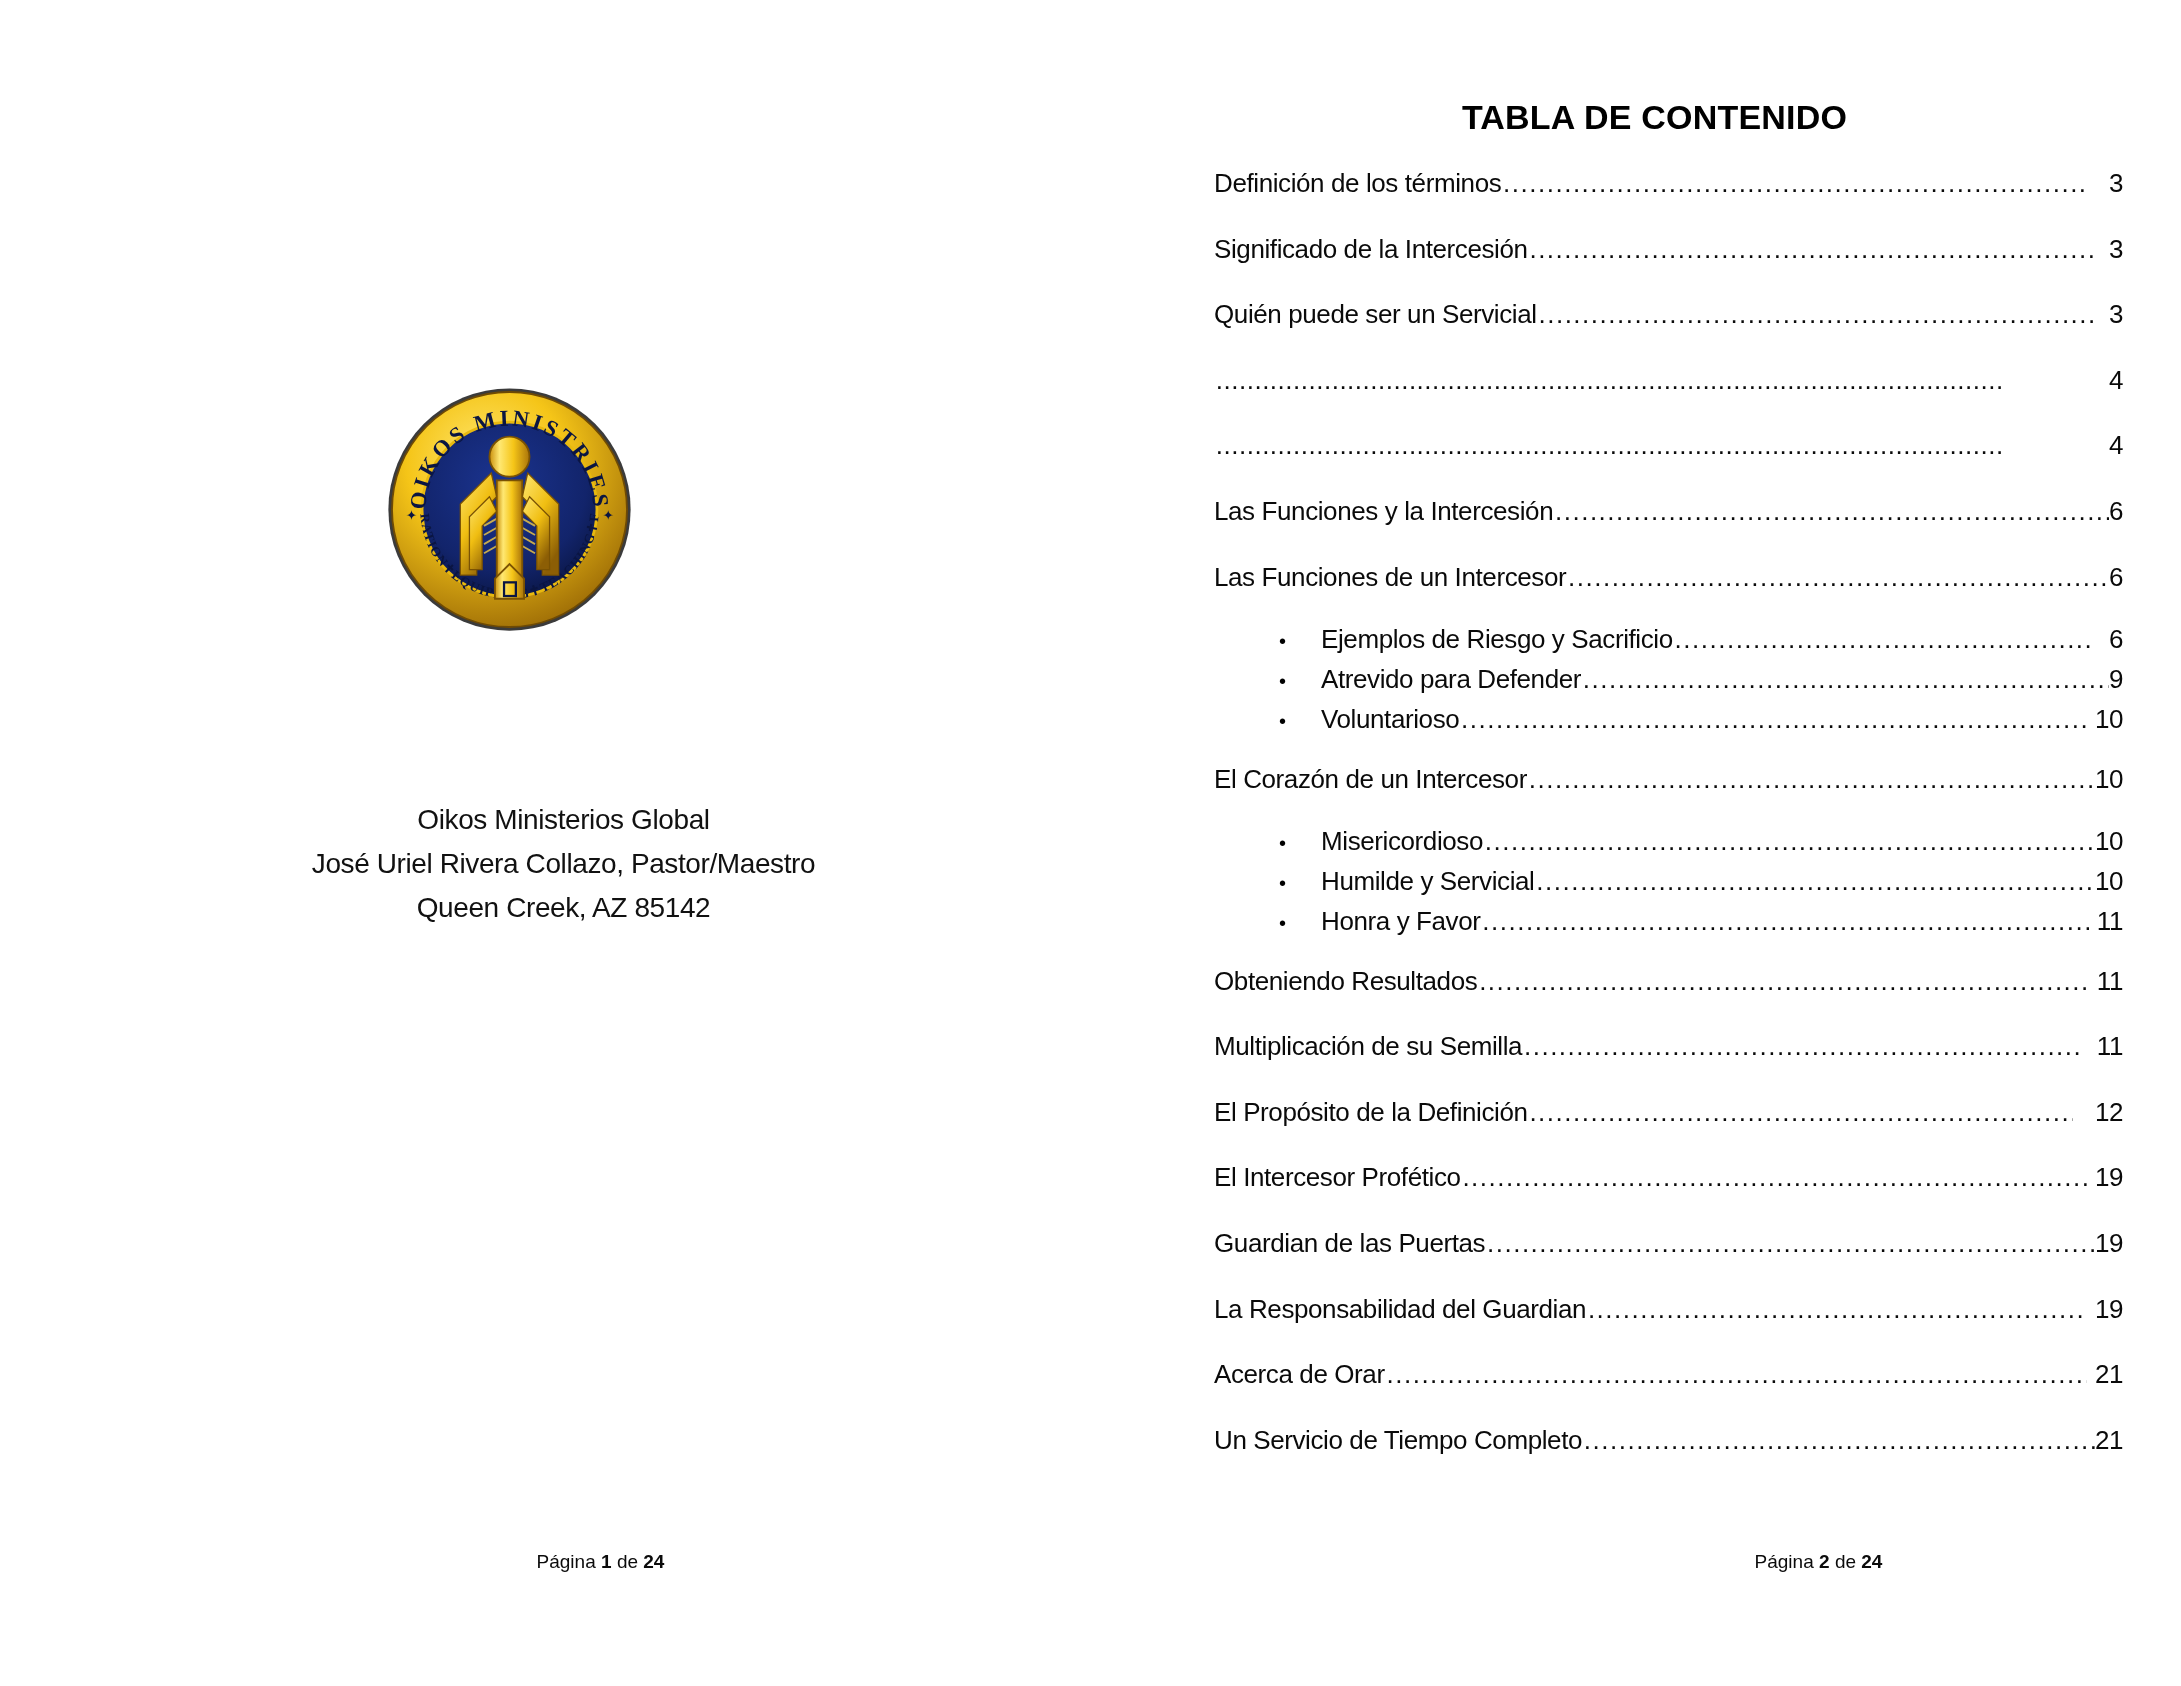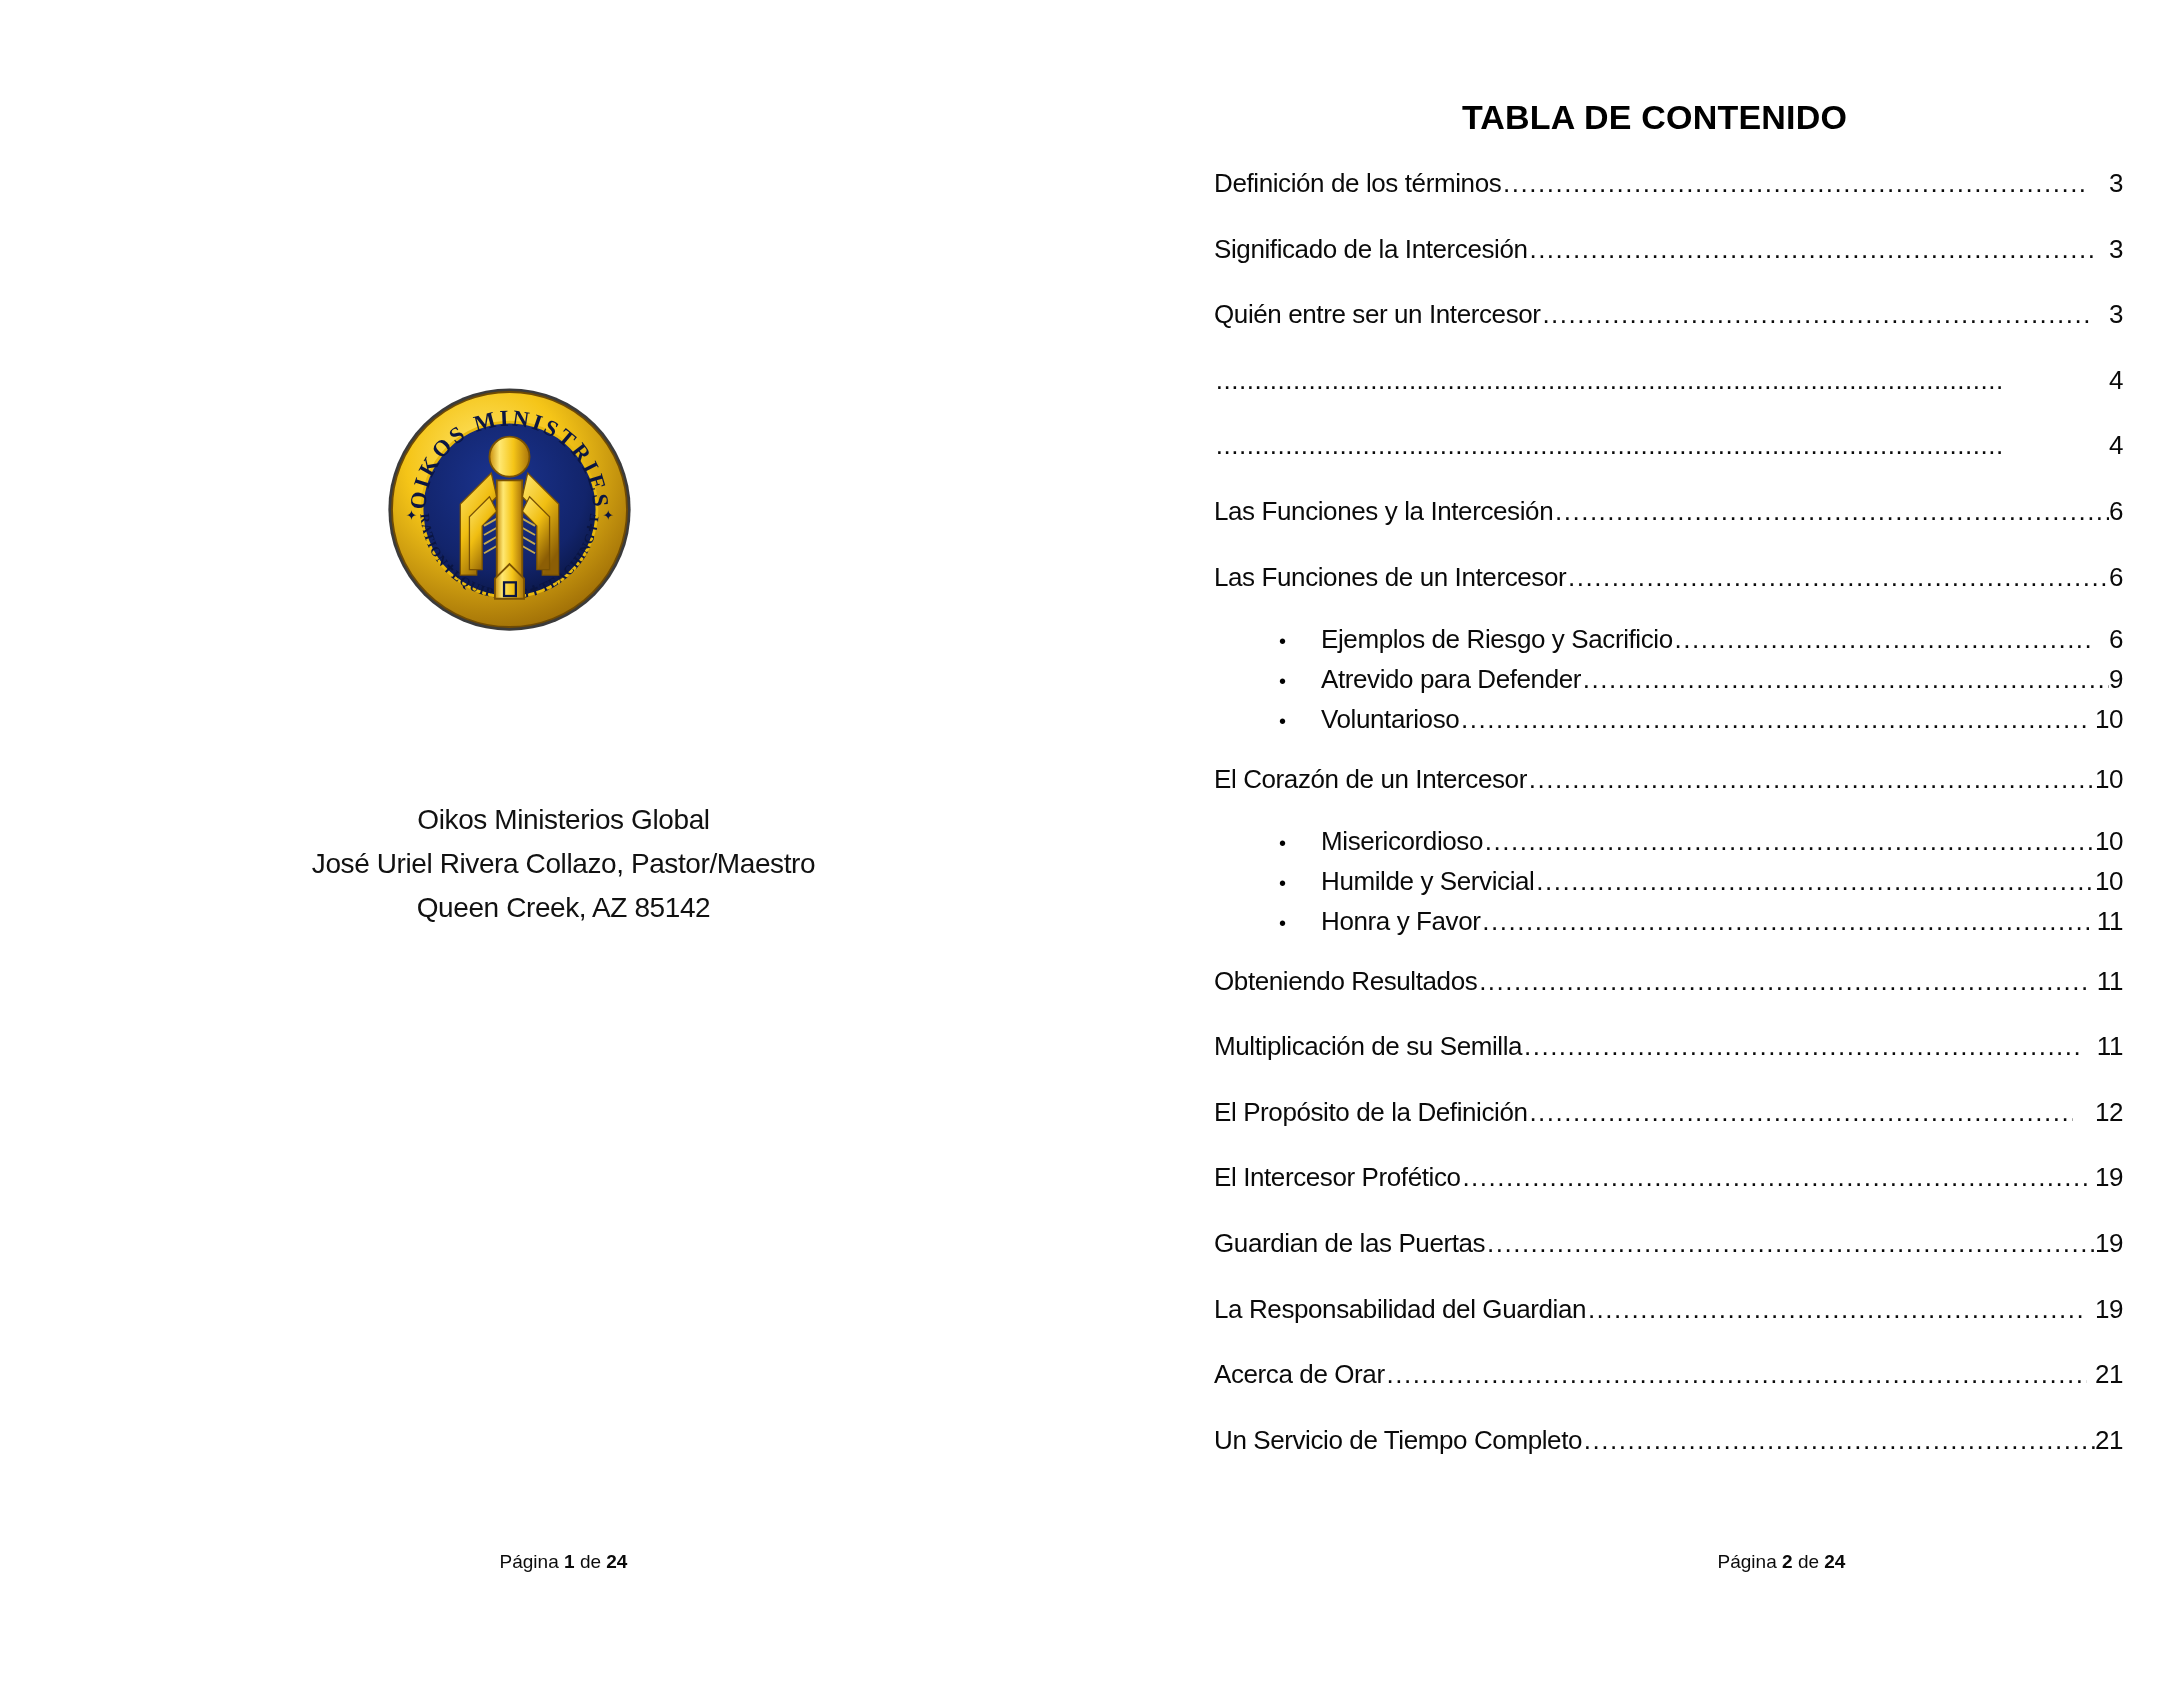--- a/index.html
+++ b/index.html
@@ -145,20 +145,21 @@
   .tight .toc-leader { letter-spacing: 0.5px; }
 
   
   .footer {
     position: absolute;
     bottom: 113px;
     font-family: "Liberation Sans", sans-serif;
     font-size: 19px;
     color: #0b0b0b;
     white-space: nowrap;
+    padding-left: 37px;
   }
   .footer b { font-weight: bold; }
   .footer-left  { left: 0; width: 1127px; text-align: center; }
   .footer-right { left: 0; width: 1055px; text-align: center; }
   .footer-right { transform: translateX(127px); }
 </style>
 </head>
 <body>
 
 <div class="spread">
@@ -266,21 +267,21 @@
           <span class="toc-label">Definición de los términos</span>
           <span class="toc-leader"></span>
           <span class="toc-page">3</span>
         </div>
         <div class="toc-row lvl1 gap-m">
           <span class="toc-label">Significado de la Intercesión</span>
           <span class="toc-leader"></span>
           <span class="toc-page">3</span>
         </div>
         <div class="toc-row lvl1 gap-m">
-          <span class="toc-label">Quién entre ser un Intercesor</span>
+          <span class="toc-label">Quién puede ser un Servicial</span>
           <span class="toc-leader"></span>
           <span class="toc-page">3</span>
         </div>
         <div class="toc-row lvl1 gap-s tight">
           <span class="toc-leader"></span>
           <span class="toc-page">4</span>
         </div>
         <div class="toc-row lvl1 gap-0 tight">
           <span class="toc-leader"></span>
           <span class="toc-page">4</span>

